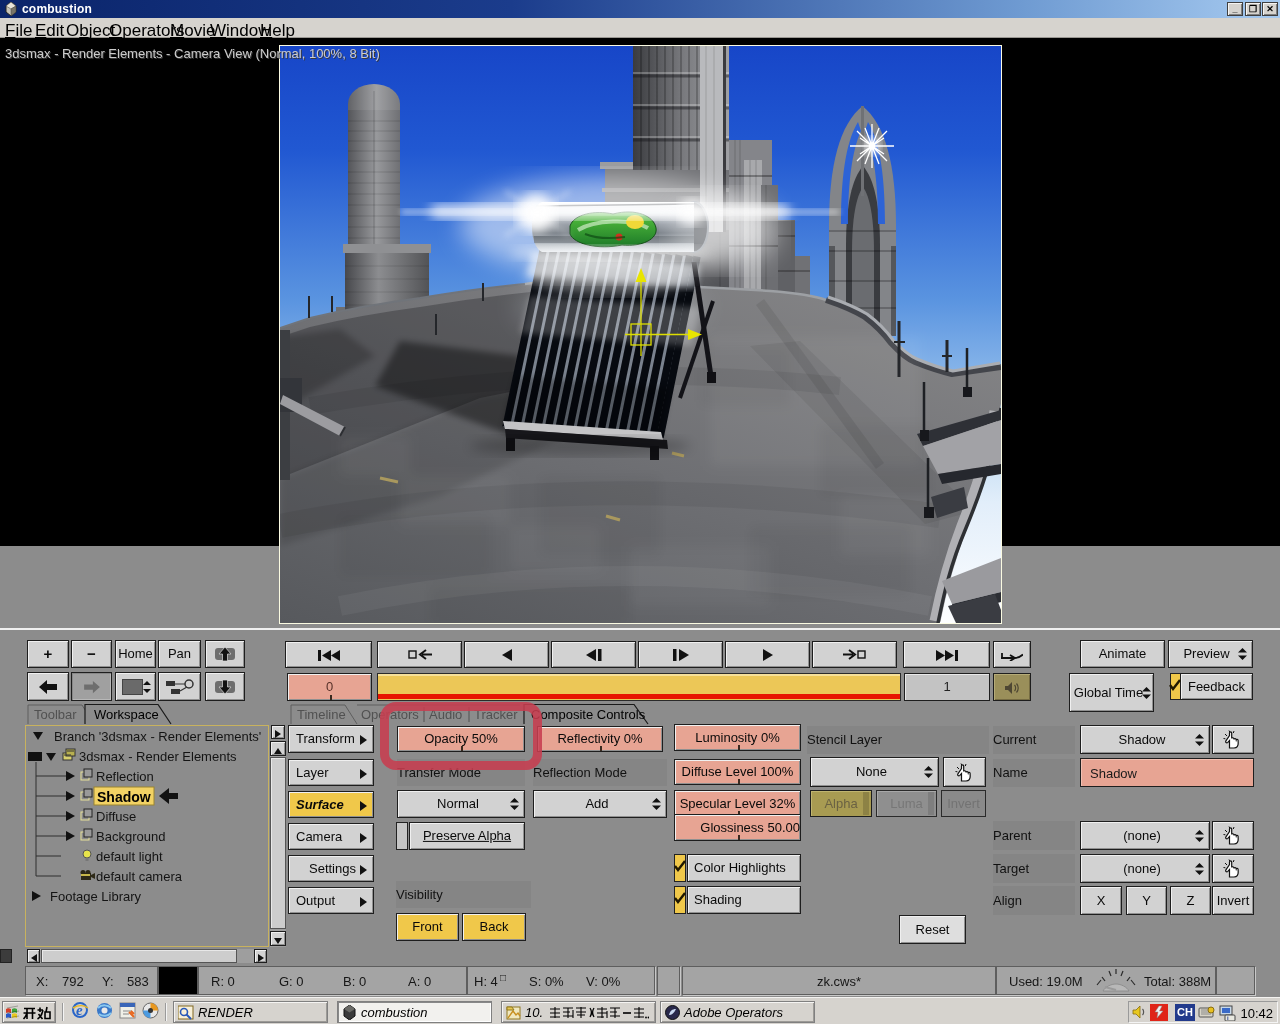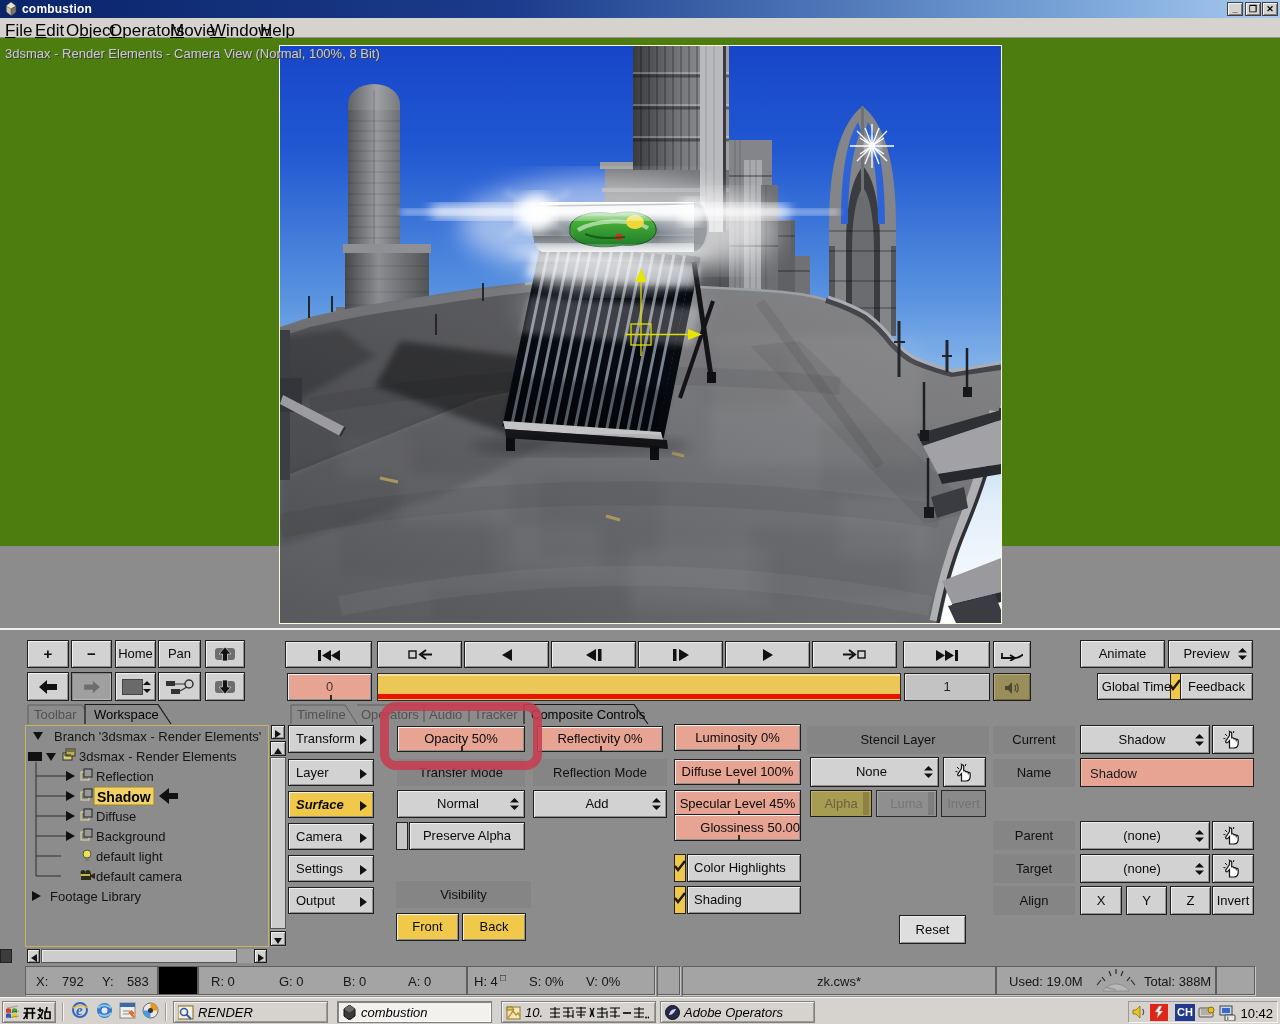--- a/index.html
+++ b/index.html
@@ -7,30 +7,30 @@
 #page{position:relative;width:1280px;height:1024px;}
 
 #titlebar{left:0;top:0;width:1280px;height:18px;background:linear-gradient(90deg,#0a246a 0%,#1b3c8c 40%,#6f9bd2 80%,#a6caf0 100%);}
 #titlebar .ttext{position:absolute;left:22px;top:2px;color:#fff;font-weight:bold;font-size:12px;letter-spacing:0.2px;}
 .winbtn{position:absolute;top:2px;width:16px;height:14px;background:#d6d3ce;border:1px solid #404040;box-shadow:inset 1px 1px 0 #f5f4f2,inset -1px -1px 0 #808080;font-size:9px;text-align:center;line-height:12px;color:#000;font-weight:bold;}
 
 #menubar{left:0;top:18px;width:1280px;height:20px;background:#d6d3ce;border-bottom:1px solid #9a9792;}
 .menuitem{position:absolute;top:3px;font-size:17px;color:#000;}
 .menuitem u{text-decoration:underline;}
 
-#viewport{left:0;top:38px;width:1280px;height:508px;background:#4d7c0f;}
+#viewport{left:0;top:38px;width:1280px;height:508px;background:#000000;}
 #vptitle{position:absolute;left:5px;top:8px;font-size:13px;color:#cccccc;text-shadow:1px 1px 0 #3a3a3a;z-index:5;}
 #imgframe{position:absolute;left:279px;top:7px;width:723px;height:579px;border:1px solid #fbfbe2;background:#444;}
 
 #botpanel{left:0;top:628px;width:1280px;height:340px;background:#8c8c8c;border-top:2px solid #efefef;}
 .btn{position:absolute;background:#d2d2d2;border:1px solid #1e1e1e;box-shadow:inset 1px 1px 0 #f0f0f0,inset -1px -1px 0 #909090;font-size:13px;color:#0a0a0a;text-align:center;}
 .btn .lbl{position:relative;top:50%;transform:translateY(-54%);display:block;}
 .hot{background:#e7a493;}
 .hot:after{content:"";position:absolute;left:50%;bottom:0;width:2px;height:5px;background:#3a2a20;}
-.labelbar{position:absolute;background:#858585;font-size:13px;color:#111;text-align:center;}
+.labelbar{position:absolute;background:#858585;font-size:13px;color:#111;}
 .labelbar .lbl{position:relative;top:50%;transform:translateY(-54%);display:block;}
 .spin{position:absolute;right:5px;top:50%;transform:translateY(-50%);width:9px;height:12px;}
 
 .seg{position:absolute;top:966px;height:29px;background:#a4a4a4;border:1px solid #5e5e5e;box-shadow:1px 1px 0 #c8c8c8;font-size:13px;color:#161616;}
 
 #taskbar{left:0;top:997px;width:1280px;height:27px;background:#d6d3ce;border-top:1px solid #f4f3f1;}
 .task{position:absolute;top:3px;height:22px;background:#d6d3ce;border:1px solid #808080;box-shadow:inset 1px 1px 0 #f5f4f2,inset -1px -1px 0 #9c9a96;font-size:13px;color:#000;font-style:italic;}
 </style></head>
 <body>
 <div id="page">
@@ -433,21 +433,21 @@
   <div class="btn" style="left:1080px;top:10px;width:85px;height:28px;">
         <span class="lbl">Animate</span>
       </div>
   <div class="btn" style="left:1168px;top:10px;width:85px;height:28px;">
         <span class="lbl" style="margin-right:8px">Preview</span>
     <svg class="spin" viewBox="0 0 9 12">
           <path d="M4.5 0 L9 4.5 L0 4.5 Z" fill="#111"></path>
           <path d="M4.5 12 L9 7.5 L0 7.5 Z" fill="#111"></path>
         </svg>
       </div>
-  <div class="btn" style="left:1097px;top:43px;width:85px;height:27px;">
+  <div class="btn" style="left:1069px;top:43px;width:85px;height:39px;">
         <span class="lbl" style="margin-right:6px">Global Time</span>
     <svg class="spin" style="right:2px" viewBox="0 0 9 12">
           <path d="M4.5 0 L9 4.5 L0 4.5 Z" fill="#111"></path>
           <path d="M4.5 12 L9 7.5 L0 7.5 Z" fill="#111"></path>
         </svg>
       </div>
   <div style="position:absolute;left:1170px;top:43px;width:10px;height:27px;background:#f0c84a;border:1px solid #222;border-right:none;"></div>
   <svg style="position:absolute;left:1168px;top:48px;z-index:2" width="14" height="14" viewBox="0 0 14 14">
         <path d="M2 7 L5 11 L12 2" stroke="#201800" stroke-width="2.4" fill="none"></path>
       </svg>
@@ -585,21 +585,21 @@
           <path d="M0 0 L7 5 L0 10 Z" fill="#111"></path>
         </svg>
       </div>
   <div class="btn" style="left:288px;top:193px;width:86px;height:27px;">
         <span class="lbl" style="text-align:left;padding-left:7px;">Camera</span>
         <svg style="position:absolute;right:6px;top:9px" width="7" height="10" viewBox="0 0 7 10">
           <path d="M0 0 L7 5 L0 10 Z" fill="#111"></path>
         </svg>
       </div>
   <div class="btn" style="left:288px;top:225px;width:86px;height:27px;">
-        <span class="lbl" style="text-align:left;padding-left:7px;">Settings</span>
+        <span class="lbl" style="text-align:left;padding-left:20px;">Settings</span>
         <svg style="position:absolute;right:6px;top:9px" width="7" height="10" viewBox="0 0 7 10">
           <path d="M0 0 L7 5 L0 10 Z" fill="#111"></path>
         </svg>
       </div>
   <div class="btn" style="left:288px;top:257px;width:86px;height:27px;">
         <span class="lbl" style="text-align:left;padding-left:7px;">Output</span>
         <svg style="position:absolute;right:6px;top:9px" width="7" height="10" viewBox="0 0 7 10">
           <path d="M0 0 L7 5 L0 10 Z" fill="#111"></path>
         </svg>
       </div>
@@ -611,21 +611,21 @@
         <span class="lbl">Transfer Mode</span>
       </div>
   <div class="btn" style="left:397px;top:160px;width:128px;height:28px;">
         <span class="lbl" style="margin-right:6px">Normal</span>
         <svg class="spin" viewBox="0 0 9 12">
           <path d="M4.5 0 L9 4.5 L0 4.5 Z" fill="#111"></path>
           <path d="M4.5 12 L9 7.5 L0 7.5 Z" fill="#111"></path>
         </svg>
       </div>
   <div style="position:absolute;left:396px;top:192px;width:12px;height:28px;background:#c6c6c6;border:1px solid #222;"></div>
-  <div class="btn" style="left:409px;top:192px;width:116px;height:28px;">
+  <div class="btn" style="left:409px;top:192px;width:116px;height:28px;text-decoration:underline;">
         <span class="lbl">Preserve Alpha</span>
       </div>
   <div class="labelbar" style="left:396px;top:251px;width:135px;height:27px;">
         <span class="lbl">Visibility</span>
       </div>
   <div class="btn" style="left:396px;top:283px;width:63px;height:28px;background:#f0c84a;">
         <span class="lbl">Front</span>
       </div>
   <div class="btn" style="left:462px;top:283px;width:64px;height:28px;background:#f0c84a;">
         <span class="lbl">Back</span>
@@ -645,21 +645,21 @@
         </svg>
       </div>
 
   <div class="btn hot" style="left:674px;top:94px;width:127px;height:27px;">
         <span class="lbl">Luminosity 0%</span>
       </div>
   <div class="btn hot" style="left:674px;top:129px;width:127px;height:26px;">
         <span class="lbl">Diffuse Level 100%</span>
       </div>
   <div class="btn hot" style="left:674px;top:160px;width:127px;height:27px;">
-        <span class="lbl">Specular Level 45%</span>
+        <span class="lbl">Specular Level 32%</span>
       </div>
   <div class="btn hot" style="left:674px;top:184px;width:127px;height:27px;text-align:right;">
         <span class="lbl">Glossiness 50.00</span>
       </div>
   <div style="position:absolute;left:674px;top:224px;width:12px;height:28px;background:#f0c84a;border:1px solid #222;"></div>
   <svg style="position:absolute;left:673px;top:229px;z-index:2" width="14" height="14" viewBox="0 0 14 14">
         <path d="M2 7 L5 11 L12 2" stroke="#201800" stroke-width="2.4" fill="none"></path>
       </svg>
   <div class="btn" style="left:687px;top:224px;width:114px;height:28px;">
         <span class="lbl" style="text-align:left;padding-left:6px;">Color Highlights</span>

